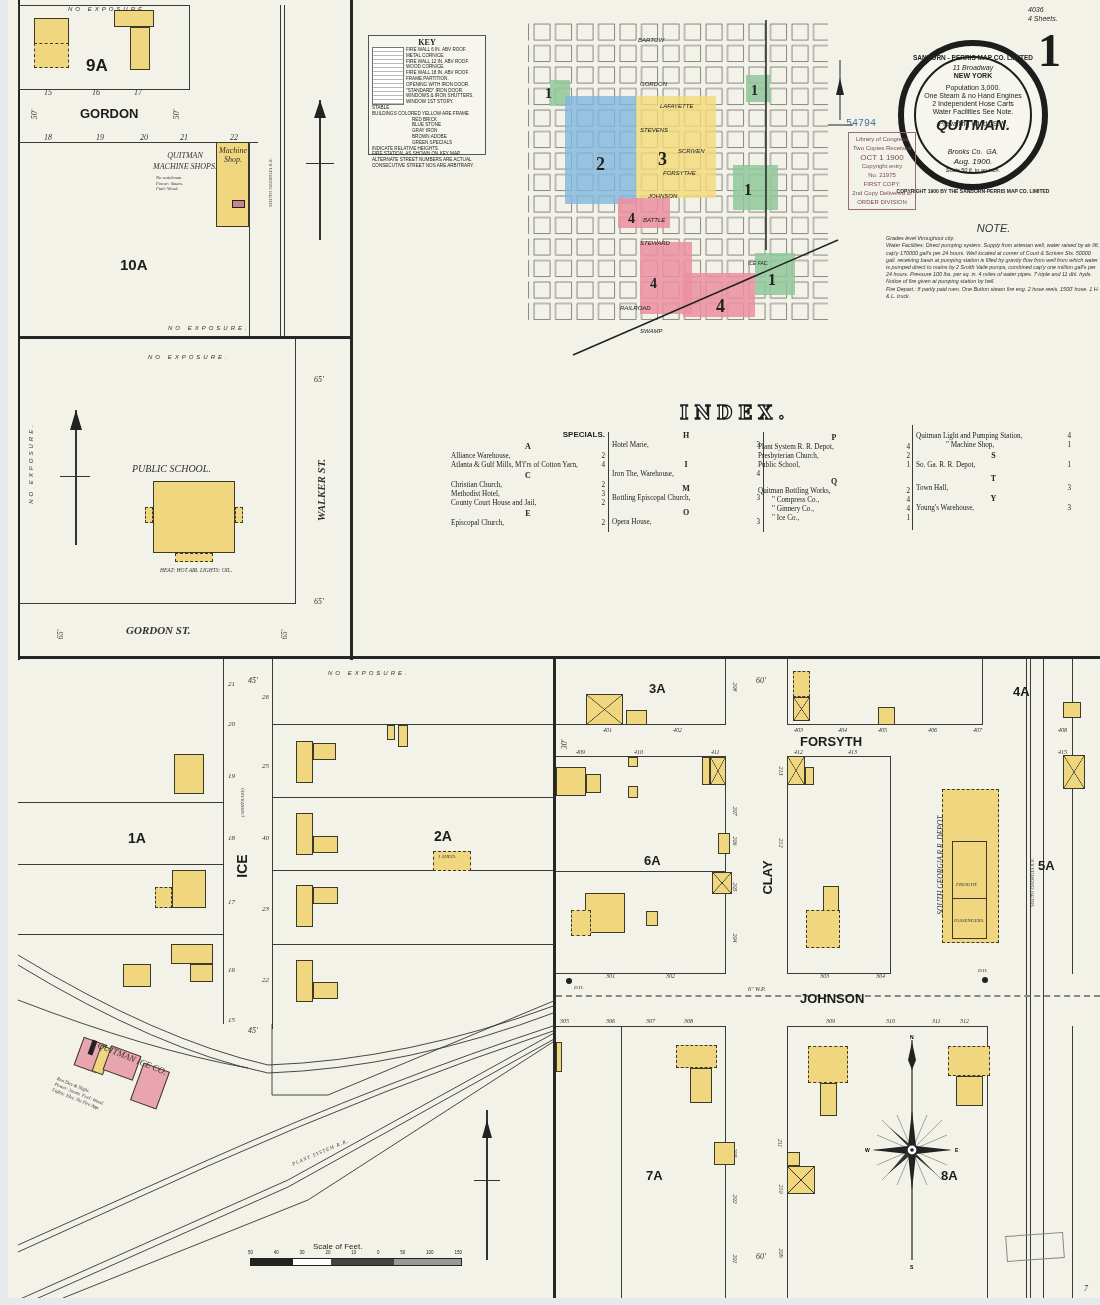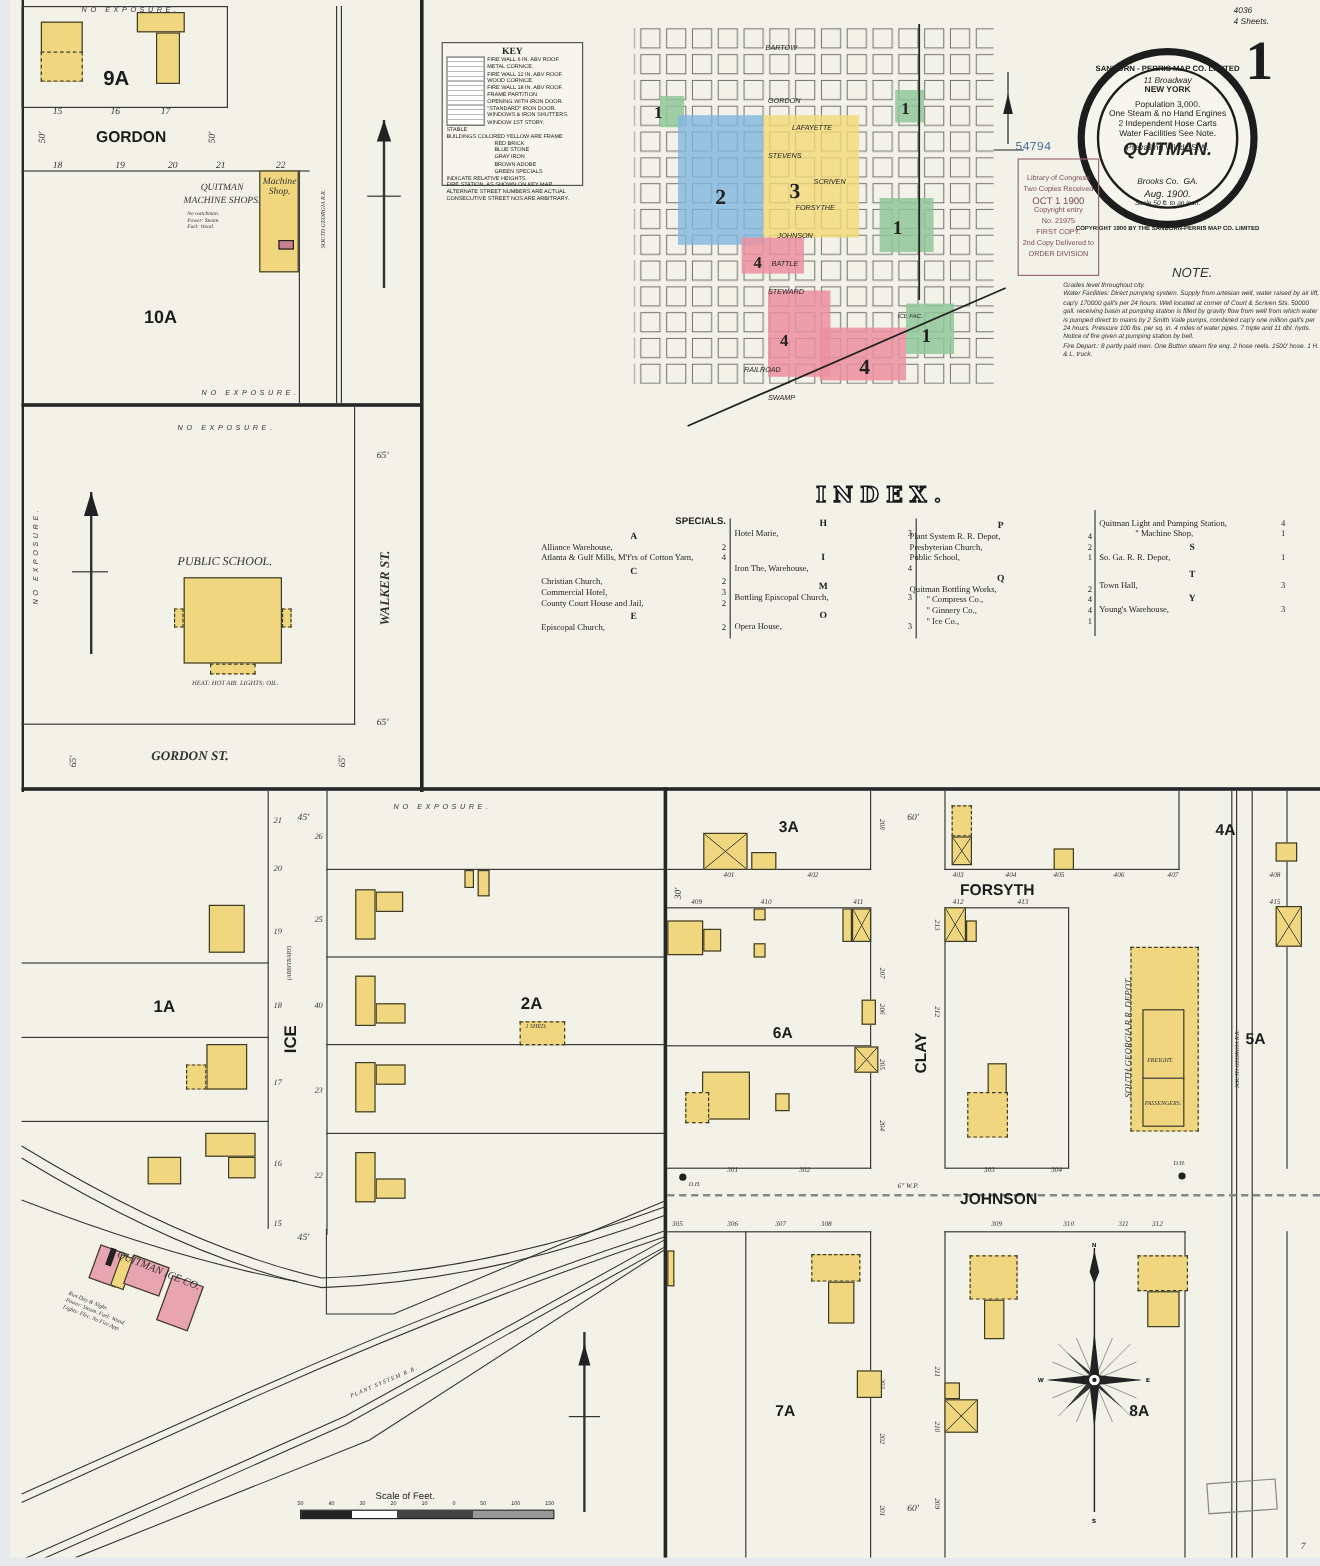--- a/index.html
+++ b/index.html
@@ -21,21 +21,21 @@
   .seal-inner{position:absolute;left:10px;top:10px;right:10px;bottom:10px;border-radius:50%;border:2px solid #1d1d1d;}
   .seal-text{position:absolute;left:0;width:100%;text-align:center;font-size:7px;color:#222;white-space:nowrap;}
   .idx-title{position:absolute;left:672px;top:402px;font-family:"DejaVu Serif",serif;font-weight:bold;font-size:18px;letter-spacing:6px;color:#fff;-webkit-text-stroke:1.3px #1b1b1b;}
   .idx-col{position:absolute;top:430px;font-family:"Liberation Serif",serif;font-size:7.2px;color:#222;}
   .idx-row{display:flex;justify-content:space-between;height:9px;line-height:9px;}
   .idx-row .nm{white-space:nowrap;}
   .idx-row .sh{width:10px;text-align:right;}
   .idx-letter{text-align:center;font-weight:bold;height:11px;line-height:11px;font-size:8px;}
   .idx-head{text-align:right;font-family:"Liberation Sans",sans-serif;font-weight:bold;font-size:8px;height:11px;}
   .key{position:absolute;left:360px;top:35px;width:118px;height:120px;border:1px solid #555;background:#f7f6ee;font-size:4.6px;line-height:5.8px;color:#222;box-sizing:border-box;padding:2px 3px;}
-  .stamp{position:absolute;left:840px;top:132px;width:68px;height:98px;border:1px solid #9a6a78;color:#7d4a58;font-size:6px;text-align:center;line-height:9px;box-sizing:border-box;padding-top:12px;}
+  .stamp{position:absolute;left:840px;top:132px;width:68px;height:78px;border:1px solid #9a6a78;color:#7d4a58;font-size:6px;text-align:center;line-height:9px;box-sizing:border-box;padding-top:2px;}
   .note{position:absolute;left:878px;top:225px;width:215px;font-size:5.4px;line-height:7.2px;color:#333;font-style:italic;}
   .north{position:absolute;width:2px;background:#333;}
 </style>
 </head>
 <body>
 
 <div class="sheet">
 
   <div class="line thick" style="left:342px;top:0;width:3px;height:660px;"></div>
   <div class="line thick" style="left:10px;top:336px;width:334px;height:3px;"></div>
@@ -84,21 +84,21 @@
   </div>
 
   <div>
     <div class="line" style="left:10px;top:603px;width:278px;height:1px;"></div>
     <div class="line" style="left:287px;top:339px;width:1px;height:265px;"></div>
     <div class="small" style="left:140px;top:354px;">NO EXPOSURE.</div>
     <div class="small" style="left:-18px;top:460px;transform:rotate(-90deg);">NO EXPOSURE.</div>
     <div class="north" style="left:67px;top:410px;height:135px;"></div>
     <div class="abs" style="left:52px;top:476px;width:30px;height:1px;background:#333;"></div>
     <div class="abs" style="left:62px;top:410px;width:0;height:0;border-left:6px solid transparent;border-right:6px solid transparent;border-bottom:20px solid #222;"></div>
-    <div class="ital" style="left:140px;top:463px;font-size:10px;">PUBLIC SCHOOL.</div>
+    <div class="ital" style="left:124px;top:463px;font-size:10px;">PUBLIC SCHOOL.</div>
     <div class="bldg" style="left:145px;top:481px;width:82px;height:72px;"></div>
     <div class="bldg dash" style="left:137px;top:507px;width:8px;height:16px;"></div>
     <div class="bldg dash" style="left:227px;top:507px;width:8px;height:16px;"></div>
     <div class="bldg dash" style="left:167px;top:553px;width:38px;height:9px;"></div>
     <div class="ital" style="left:152px;top:567px;font-size:5.5px;">HEAT: HOT AIR. LIGHTS: OIL.</div>
     <div class="ital" style="left:306px;top:375px;font-size:8px;">65'</div>
     <div class="ital" style="left:306px;top:597px;font-size:8px;">65'</div>
     <div class="ital" style="left:48px;top:630px;font-size:8px;transform:rotate(-90deg);">65'</div>
     <div class="ital" style="left:272px;top:630px;font-size:8px;transform:rotate(-90deg);">65'</div>
     <div class="ital" style="left:118px;top:624px;font-size:11px;font-weight:bold;">GORDON ST.</div>
@@ -234,21 +234,21 @@
     <div class="idx-row">
         <span class="nm">Atlanta &amp; Gulf Mills, M'f'rs of Cotton Yarn,</span>
         <span class="sh">4</span>
       </div>
     <div class="idx-letter">C</div>
     <div class="idx-row">
         <span class="nm">Christian Church,</span>
         <span class="sh">2</span>
       </div>
     <div class="idx-row">
-        <span class="nm">Commercial Hotel,</span>
+        <span class="nm">Methodist Hotel,</span>
         <span class="sh">3</span>
       </div>
     <div class="idx-row">
         <span class="nm">County Court House and Jail,</span>
         <span class="sh">2</span>
       </div>
     <div class="idx-letter">E</div>
     <div class="idx-row">
         <span class="nm">Episcopal Church,</span>
         <span class="sh">2</span>

